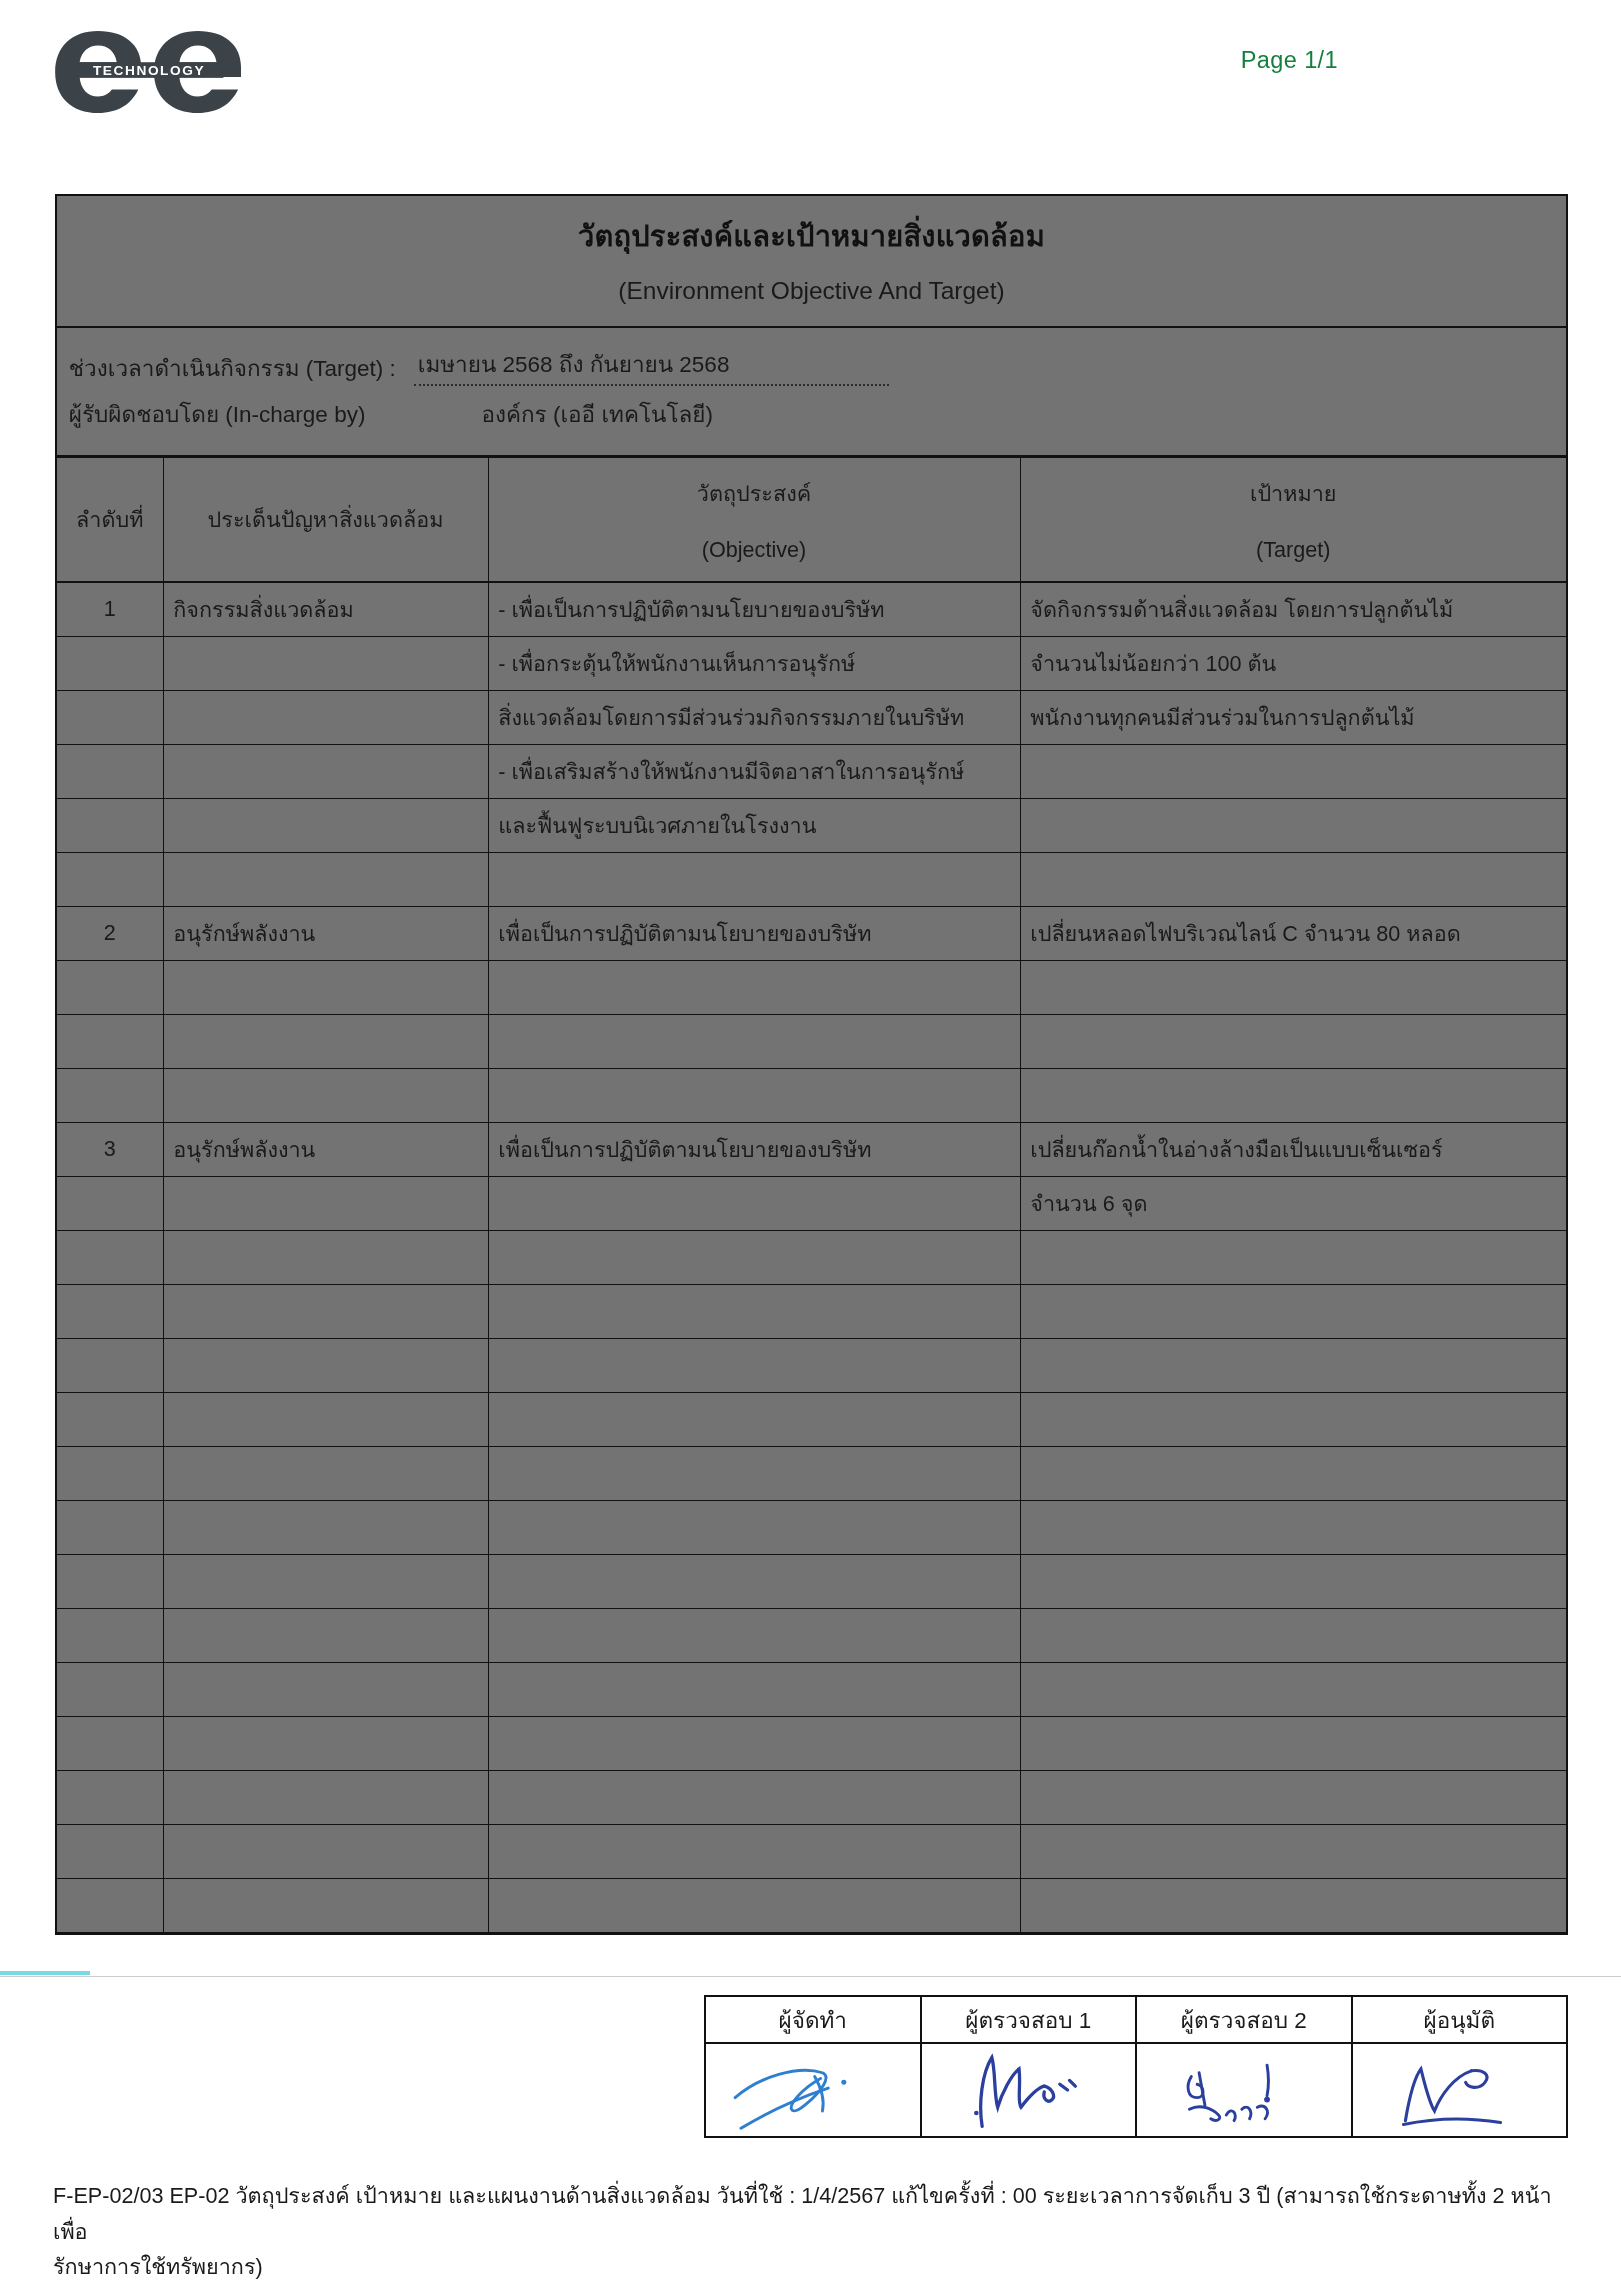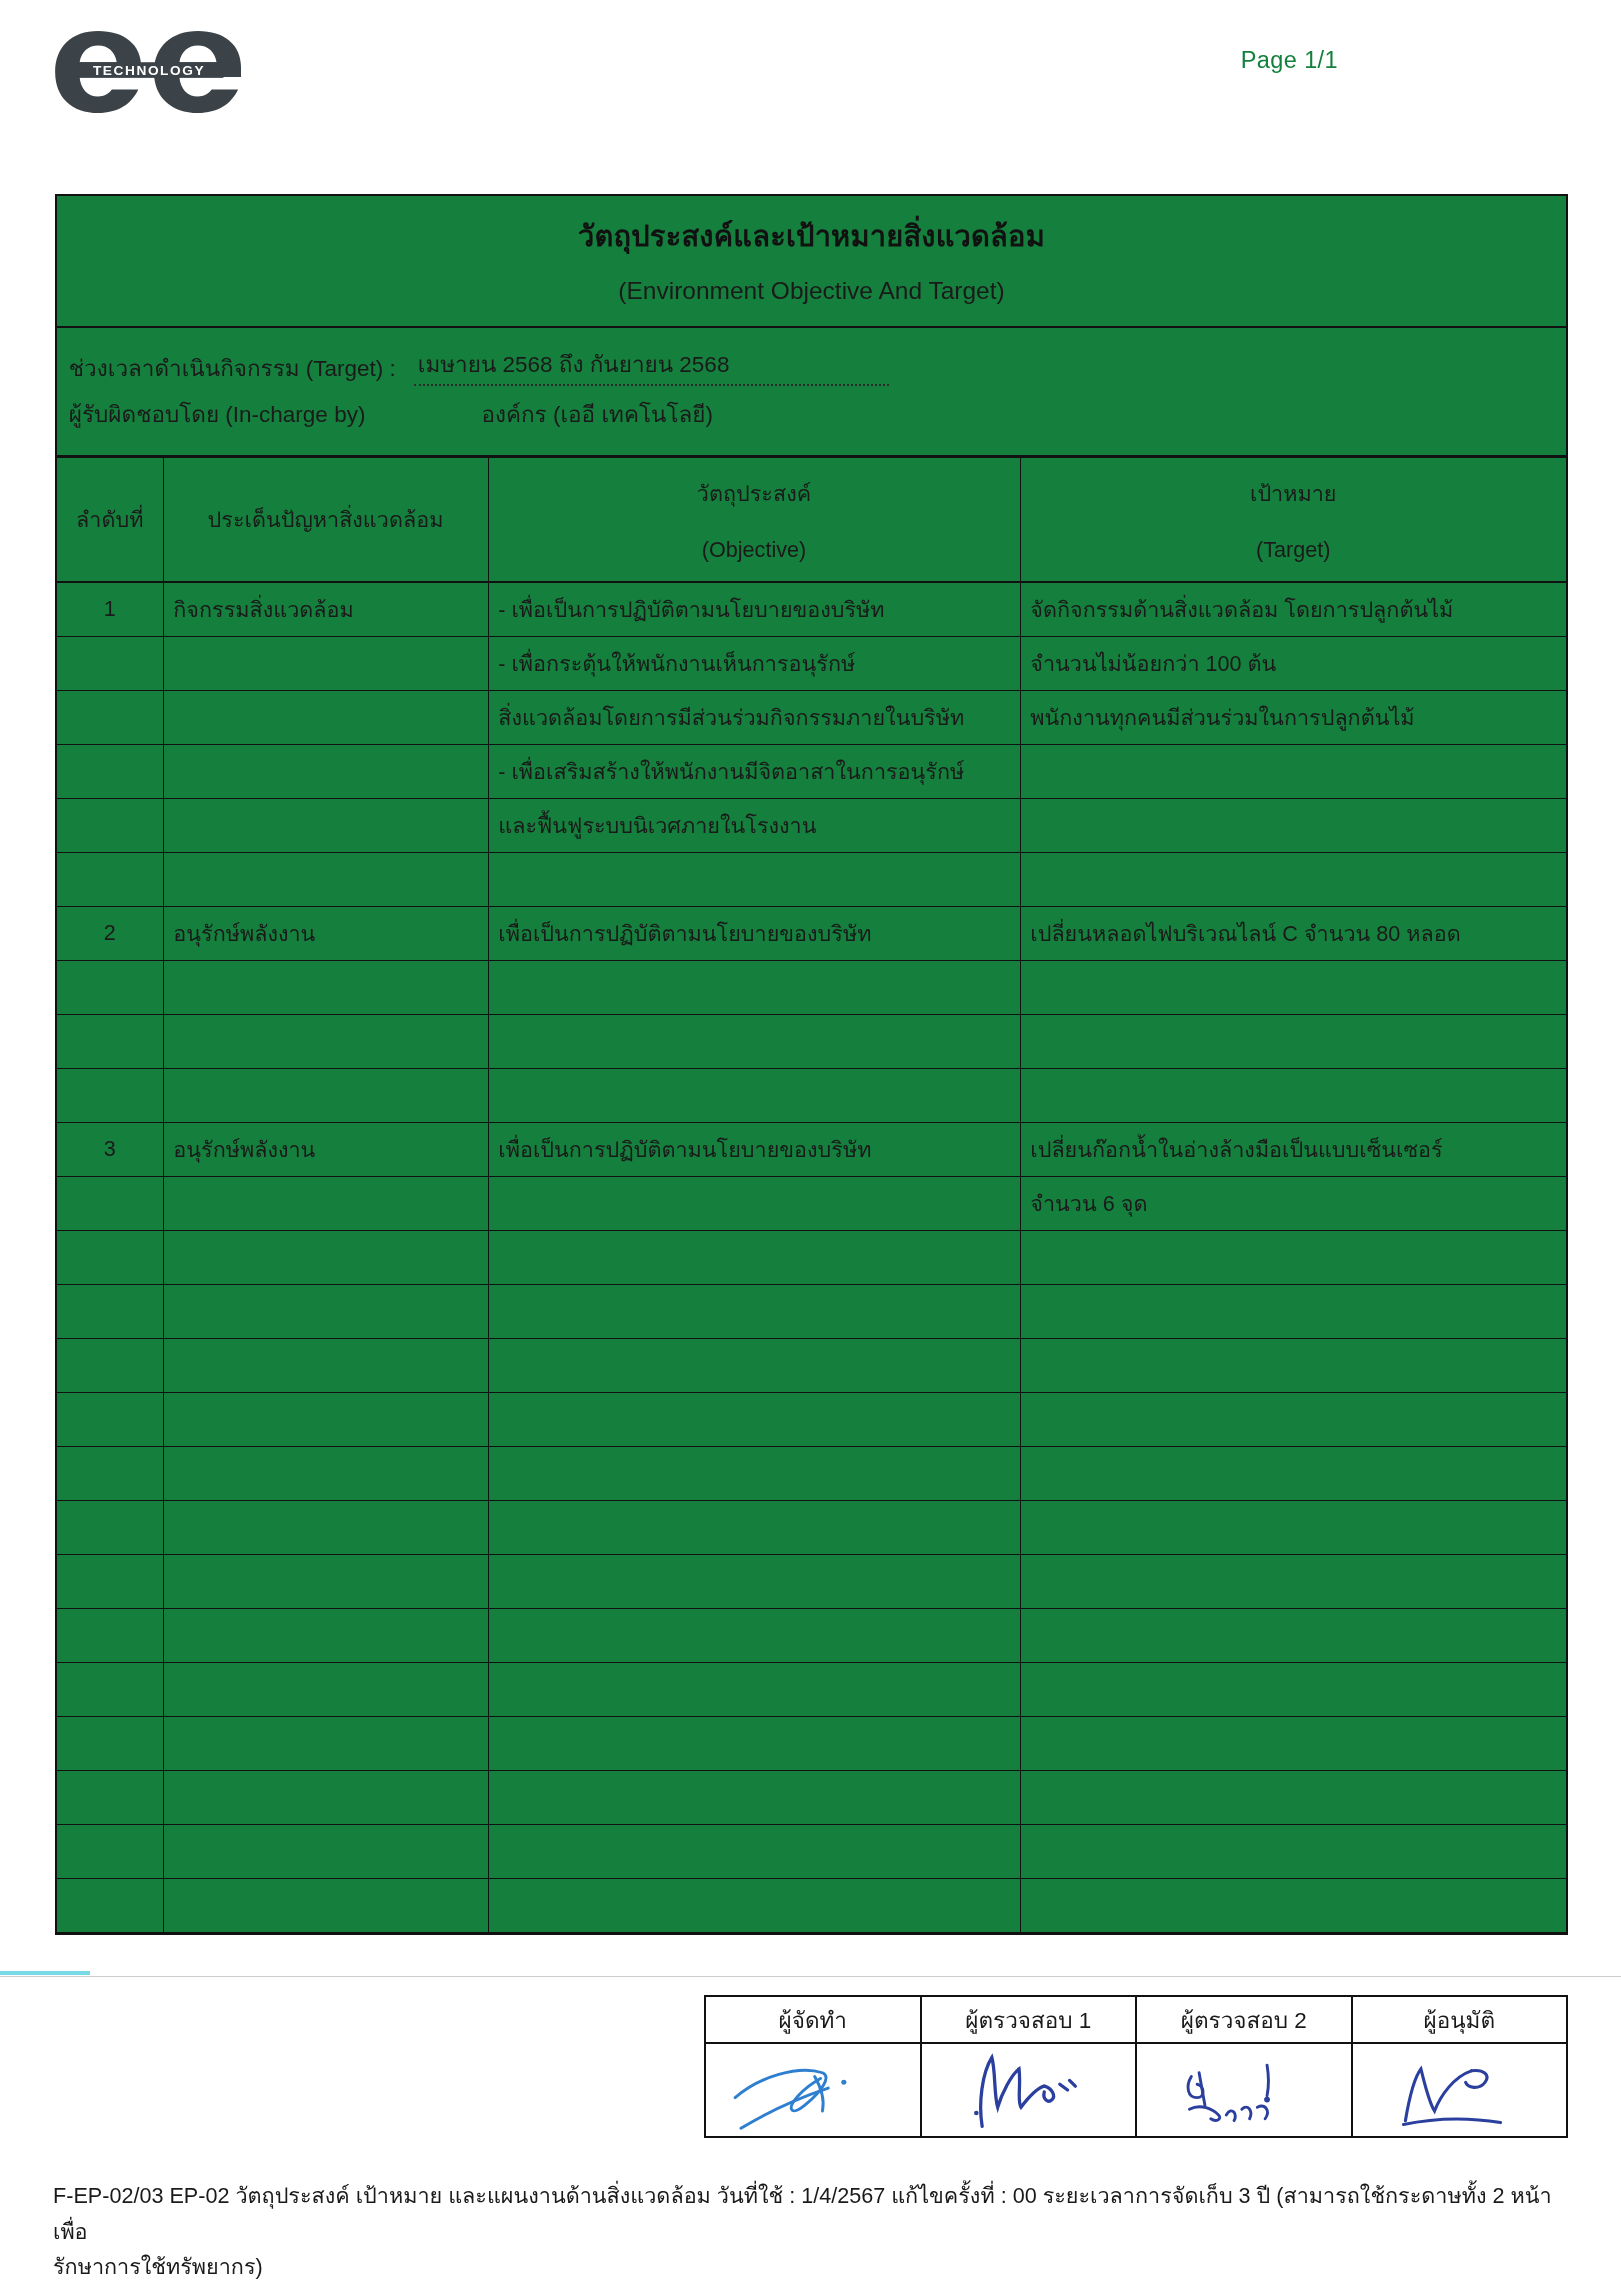--- a/index.html
+++ b/index.html
@@ -41,21 +41,21 @@
   }
 
   
   #form-sheet {
     position: absolute;
     left: 55px;
     top: 194px;
     width: 1513px;
     border: 2.5px solid #111;
     box-sizing: border-box;
-    background: #15803d;
+    background: #737373;
   }
 
   
   #title-block {
     border-bottom: 2.5px solid #111;
     padding: 21.6px 0 19.6px 0;
     text-align: center;
   }
   #title-th {
     font-size: 29px;

